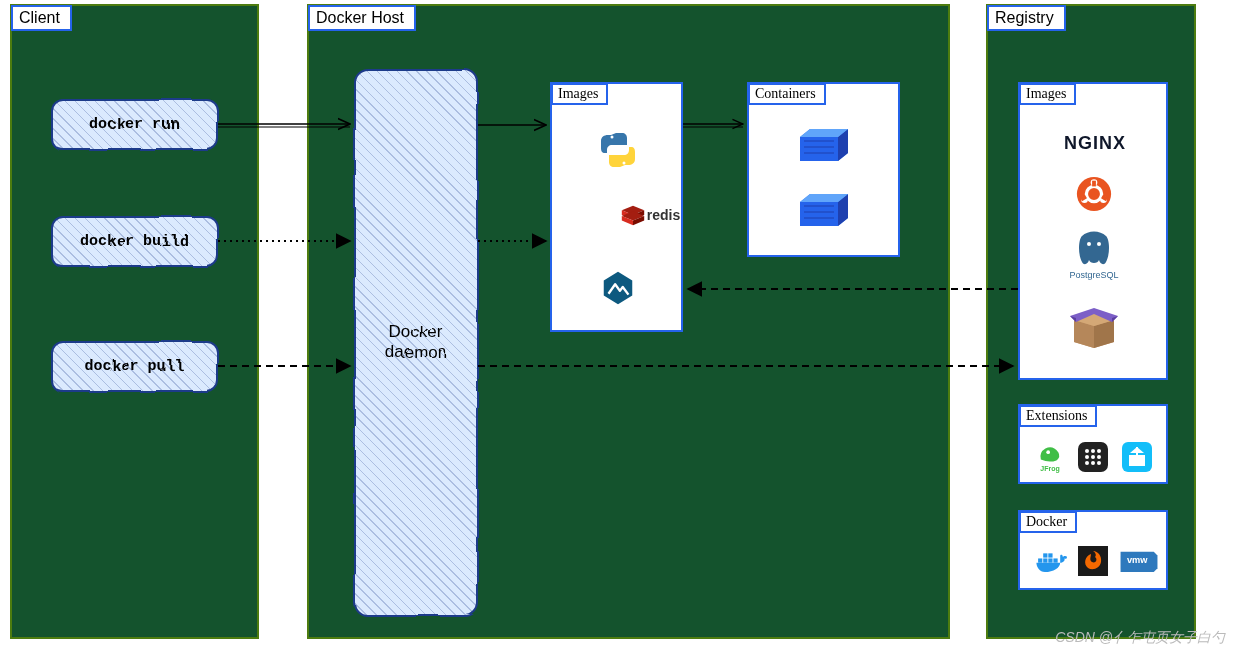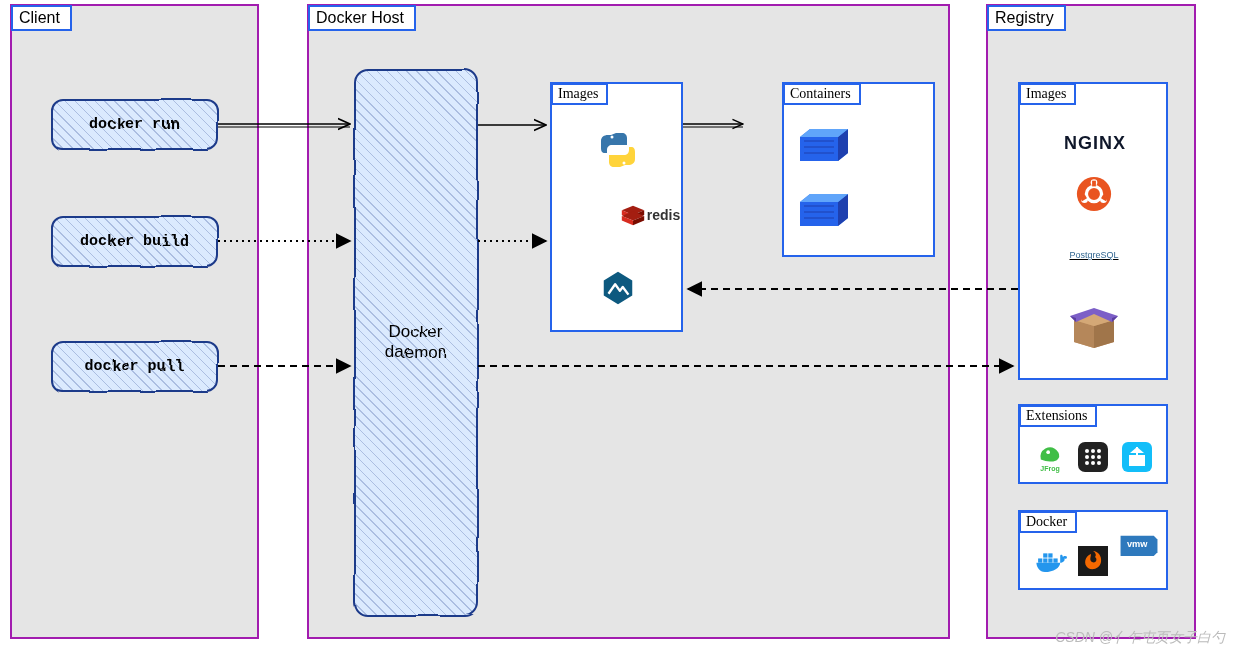--- a/index.html
+++ b/index.html
@@ -1,17 +1,17 @@
 <!DOCTYPE html>
 <html><head>
 <meta charset="utf-8">
 <style>
   * { box-sizing: border-box; margin: 0; padding: 0; }
   body { font-family: 'Comic Sans MS', 'Segoe Script', cursive, sans-serif; background: #fff; width: 1233px; height: 651px; position: relative; }
-  .panel { position: absolute; border: 2px solid #a21caf; background: #e5e5e5; }
+  .panel { position: absolute; border: 2px solid #4d7c0f; background: #14532d; }
   .panel-title { position: absolute; top: -1px; left: -1px; border: 2px solid #2563eb; background: #fff; padding: 2px 10px 2px 6px; font-size: 16px; font-family: Arial, sans-serif; }
   .sub-title { position: absolute; top: -1px; left: -1px; border: 2px solid #2563eb; background: #fff; padding: 1px 8px 1px 5px; font-size: 14px; font-family: Liberation Serif, serif; }
   .cmd-box { position: absolute; width: 168px; height: 52px; border: 2px solid #1e3a8a; border-radius: 12px; background: #dbeafe; display: flex; align-items: center; justify-content: center; font-family: 'Courier New', monospace; font-weight: bold; font-size: 15px; filter: url(#rough); }
   .hatch { position: absolute; border: 2px solid #1e3a8a; background: #dbeafe; background-image: repeating-linear-gradient(45deg, rgba(30,58,138,0.25) 0 1px, transparent 1px 7px); }
   .daemon { border-radius: 14px; }
   .sub-panel { position: absolute; border: 2px solid #2563eb; background: #fff; }
   .icon { position: absolute; display: flex; align-items: center; justify-content: center; }
   svg.arrow { position: absolute; overflow: visible; }
   .watermark { position: absolute; bottom: 4px; right: 8px; color: #bbb; font-family: Arial, sans-serif; font-size: 14px; font-style: italic; }
   .nginx-text { font-family: Arial, sans-serif; font-weight: 900; color: #0f172a; font-size: 18px; letter-spacing: 1px; }
@@ -86,21 +86,21 @@
   <span class="redis-text">redis</span>
 </div>
 
 <div class="icon" style="left:598px; top:268px; width:40px; height:40px;">
   <svg viewBox="0 0 40 40" width="38" height="38">
       <polygon points="20,3 35,12 35,28 20,37 5,28 5,12" fill="#0d597f"></polygon>
       <path d="M10 26 L17 16 L22 23 L25 19 L31 27" stroke="#fff" stroke-width="2.5" fill="none" stroke-linejoin="round"></path>
     </svg>
 </div>
 
-<div class="sub-panel" style="left:782px; top:82px; width:153px; height:175px;">
+<div class="sub-panel" style="left:747px; top:82px; width:153px; height:175px;">
   <div class="sub-title">Containers</div>
 </div>
 <div class="icon" style="left:798px; top:125px; width:52px; height:40px;">
   <svg viewBox="0 0 52 40" width="52" height="40">
       <path d="M2 12 L12 4 L50 4 L50 28 L40 36 L2 36 Z" fill="#3b82f6"></path>
       <path d="M2 12 L40 12 L40 36 L2 36 Z" fill="#2563eb"></path>
       <path d="M40 12 L50 4 L50 28 L40 36 Z" fill="#1e40af"></path>
       <path d="M2 12 L12 4 L50 4 L40 12 Z" fill="#60a5fa"></path>
       <line x1="6" y1="16" x2="36" y2="16" stroke="#1e40af" stroke-width="1"></line>
       <line x1="6" y1="22" x2="36" y2="22" stroke="#1e40af" stroke-width="1"></line>
@@ -132,21 +132,21 @@
       <circle cx="20" cy="20" r="18" fill="#e95420"></circle>
       <circle cx="20" cy="20" r="8" fill="none" stroke="#fff" stroke-width="3.5"></circle>
       <circle cx="20" cy="8" r="3.5" fill="#fff"></circle>
       <circle cx="30" cy="26" r="3.5" fill="#fff"></circle>
       <circle cx="10" cy="26" r="3.5" fill="#fff"></circle>
       <rect x="18" y="6" width="4" height="6" fill="#e95420"></rect>
       <rect x="27" y="22" width="6" height="4" fill="#e95420" transform="rotate(30 30 26)"></rect>
       <rect x="7" y="22" width="6" height="4" fill="#e95420" transform="rotate(-30 10 26)"></rect>
     </svg>
 </div>
-<div class="icon" style="left:1070px; top:228px; width:48px; height:54px; flex-direction:row;text-decoration:underline;">
+<div class="icon" style="left:1070px; top:228px; width:48px; height:54px; flex-direction:column;">
   <svg viewBox="0 0 40 40" width="40" height="40">
       <path d="M8 6 C4 10 4 25 8 32 C10 36 14 34 15 30 C16 34 24 34 25 30 C26 34 30 36 32 32 C36 25 36 10 32 6 C26 0 14 0 8 6 Z" fill="#336791"></path>
       <circle cx="15" cy="14" r="2" fill="#fff"></circle>
       <circle cx="25" cy="14" r="2" fill="#fff"></circle>
     </svg>
   <div class="pg-text">PostgreSQL</div>
 </div>
 <div class="icon" style="left:1068px; top:300px; width:52px; height:50px;">
   <svg viewBox="0 0 52 50" width="52" height="50">
       <path d="M6 20 L26 12 L46 20 L46 42 L26 48 L6 42 Z" fill="#c8986b"></path>
@@ -205,21 +205,21 @@
       <rect x="24" y="12" width="5" height="5" fill="#2496ed"></rect>
       <path d="M4 17 h28 c3 0 6-2 5-5 c2 1 3 0 3-2 c-2-2-5 0-5 0 c0-3-3-3-3-1 c0 0 0 0 0 0 l0 8 c0 6-8 11-18 11 C8 28 4 22 4 17" fill="#2496ed"></path>
     </svg>
 </div>
 <div class="icon" style="left:1078px; top:546px; width:30px; height:30px;">
   <svg viewBox="0 0 30 30" width="30" height="30">
       <rect width="30" height="30" fill="#1a1a1a"></rect>
       <path d="M15 5 C20 5 24 10 23 16 C22 22 15 25 10 22 C5 18 7 10 13 8 C13 11 11 14 14 16 C18 18 20 13 17 11 C19 9 17 6 15 5" fill="#f46800"></path>
     </svg>
 </div>
-<div class="icon" style="left:1120px; top:532px; width:38px; height:24px;">
+<div class="icon" style="left:1120px; top:548px; width:38px; height:24px;">
   <svg viewBox="0 0 40 26" width="38" height="24">
       <path d="M0 4 h36 l4 4 v14 l-4 4 h-36 Z" fill="#2e79bd"></path>
       <text x="18" y="16" text-anchor="middle" fill="#fff" font-family="Arial" font-size="10" font-weight="bold">vmw</text>
     </svg>
 </div>
 
 <svg class="arrow" style="left:218px; top:120px; width:140px; height:10px;">
     <line x1="0" y1="4" x2="132" y2="4" stroke="#000" stroke-width="1.5" marker-end="url(#ah-open)"></line>
     <line x1="0" y1="7" x2="132" y2="7" stroke="#000" stroke-width="1"></line>
   </svg>

